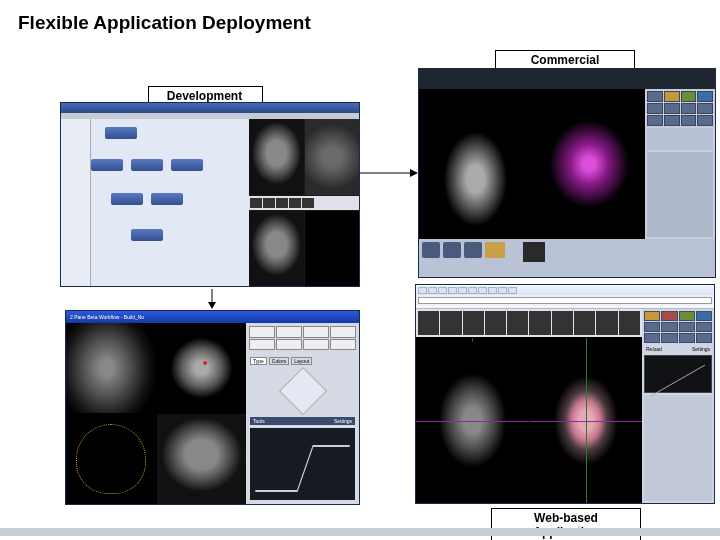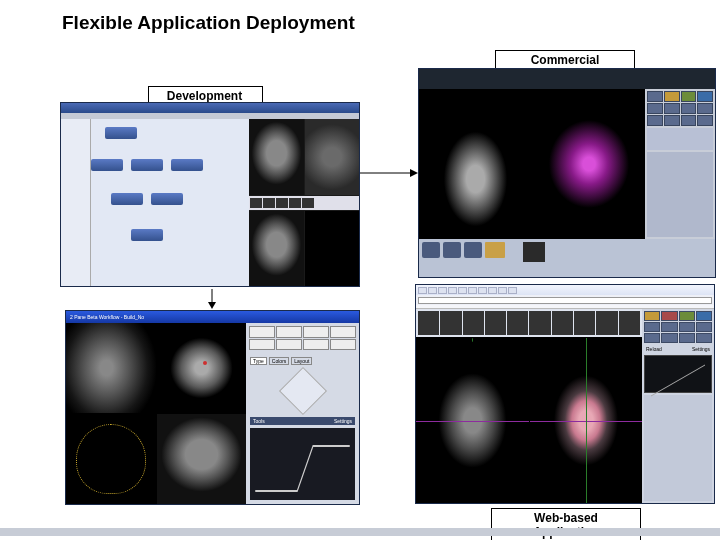--- a/index.html
+++ b/index.html
@@ -1,19 +1,19 @@
 <!DOCTYPE html>
 <html><head>
 <meta charset="utf-8">
 <style>
   * { margin: 0; padding: 0; box-sizing: border-box; }
   body { width: 720px; height: 540px; font-family: Arial, sans-serif; background: #fff; overflow: hidden; position: relative; }
   .slide { width: 720px; height: 540px; position: relative; background: #fff; }
   .header { position: relative; width: 100%; height: 62px; background: #fff; }
-  .title { position: absolute; left: 18px; top: 12px; font-size: 19px; font-weight: bold; color: #000; margin-left: 44px; }
+  .title { position: absolute; left: 18px; top: 12px; font-size: 19px; font-weight: bold; color: #000; }
   .logo-area { position: absolute; right: 0; top: 0; width: 150px; height: 62px; display: flex; flex-direction: column; justify-content: center; }
   .logo { display: flex; align-items: center; justify-content: flex-end; padding-right: 12px; gap: 4px; }
   .logo-circle { width: 18px; height: 18px; border-radius: 50%; background: #000; border: 1.5px solid #6cb8e6; display: flex; align-items: center; justify-content: center; position: relative; }
   .logo-circle::before { content: ""; position: absolute; width: 6px; height: 6px; background: #6cb8e6; border-radius: 50%; top: 2px; }
   .logo-circle::after { content: ""; position: absolute; width: 6px; height: 6px; background: #6cb8e6; border-radius: 50%; bottom: 2px; right: 1px; }
   .logo-sub { font-size: 5.5px; color: #999; line-height: 1.1; }
   .tagline { font-size: 6px; color: #ccc; font-style: italic; text-align: right; padding-right: 12px; margin-top: 1px; }
   .banner { position: absolute; top: 44px; left: 0; width: 100%; height: 24px; background: linear-gradient(180deg, #1a2d4d 0%, #0d1a33 60%, #0a1326 100%); z-index: -1; }
   .banner::after { content: ""; position: absolute; left: 0; right: 0; bottom: -3px; height: 3px; background: #aab5cc; }
 

